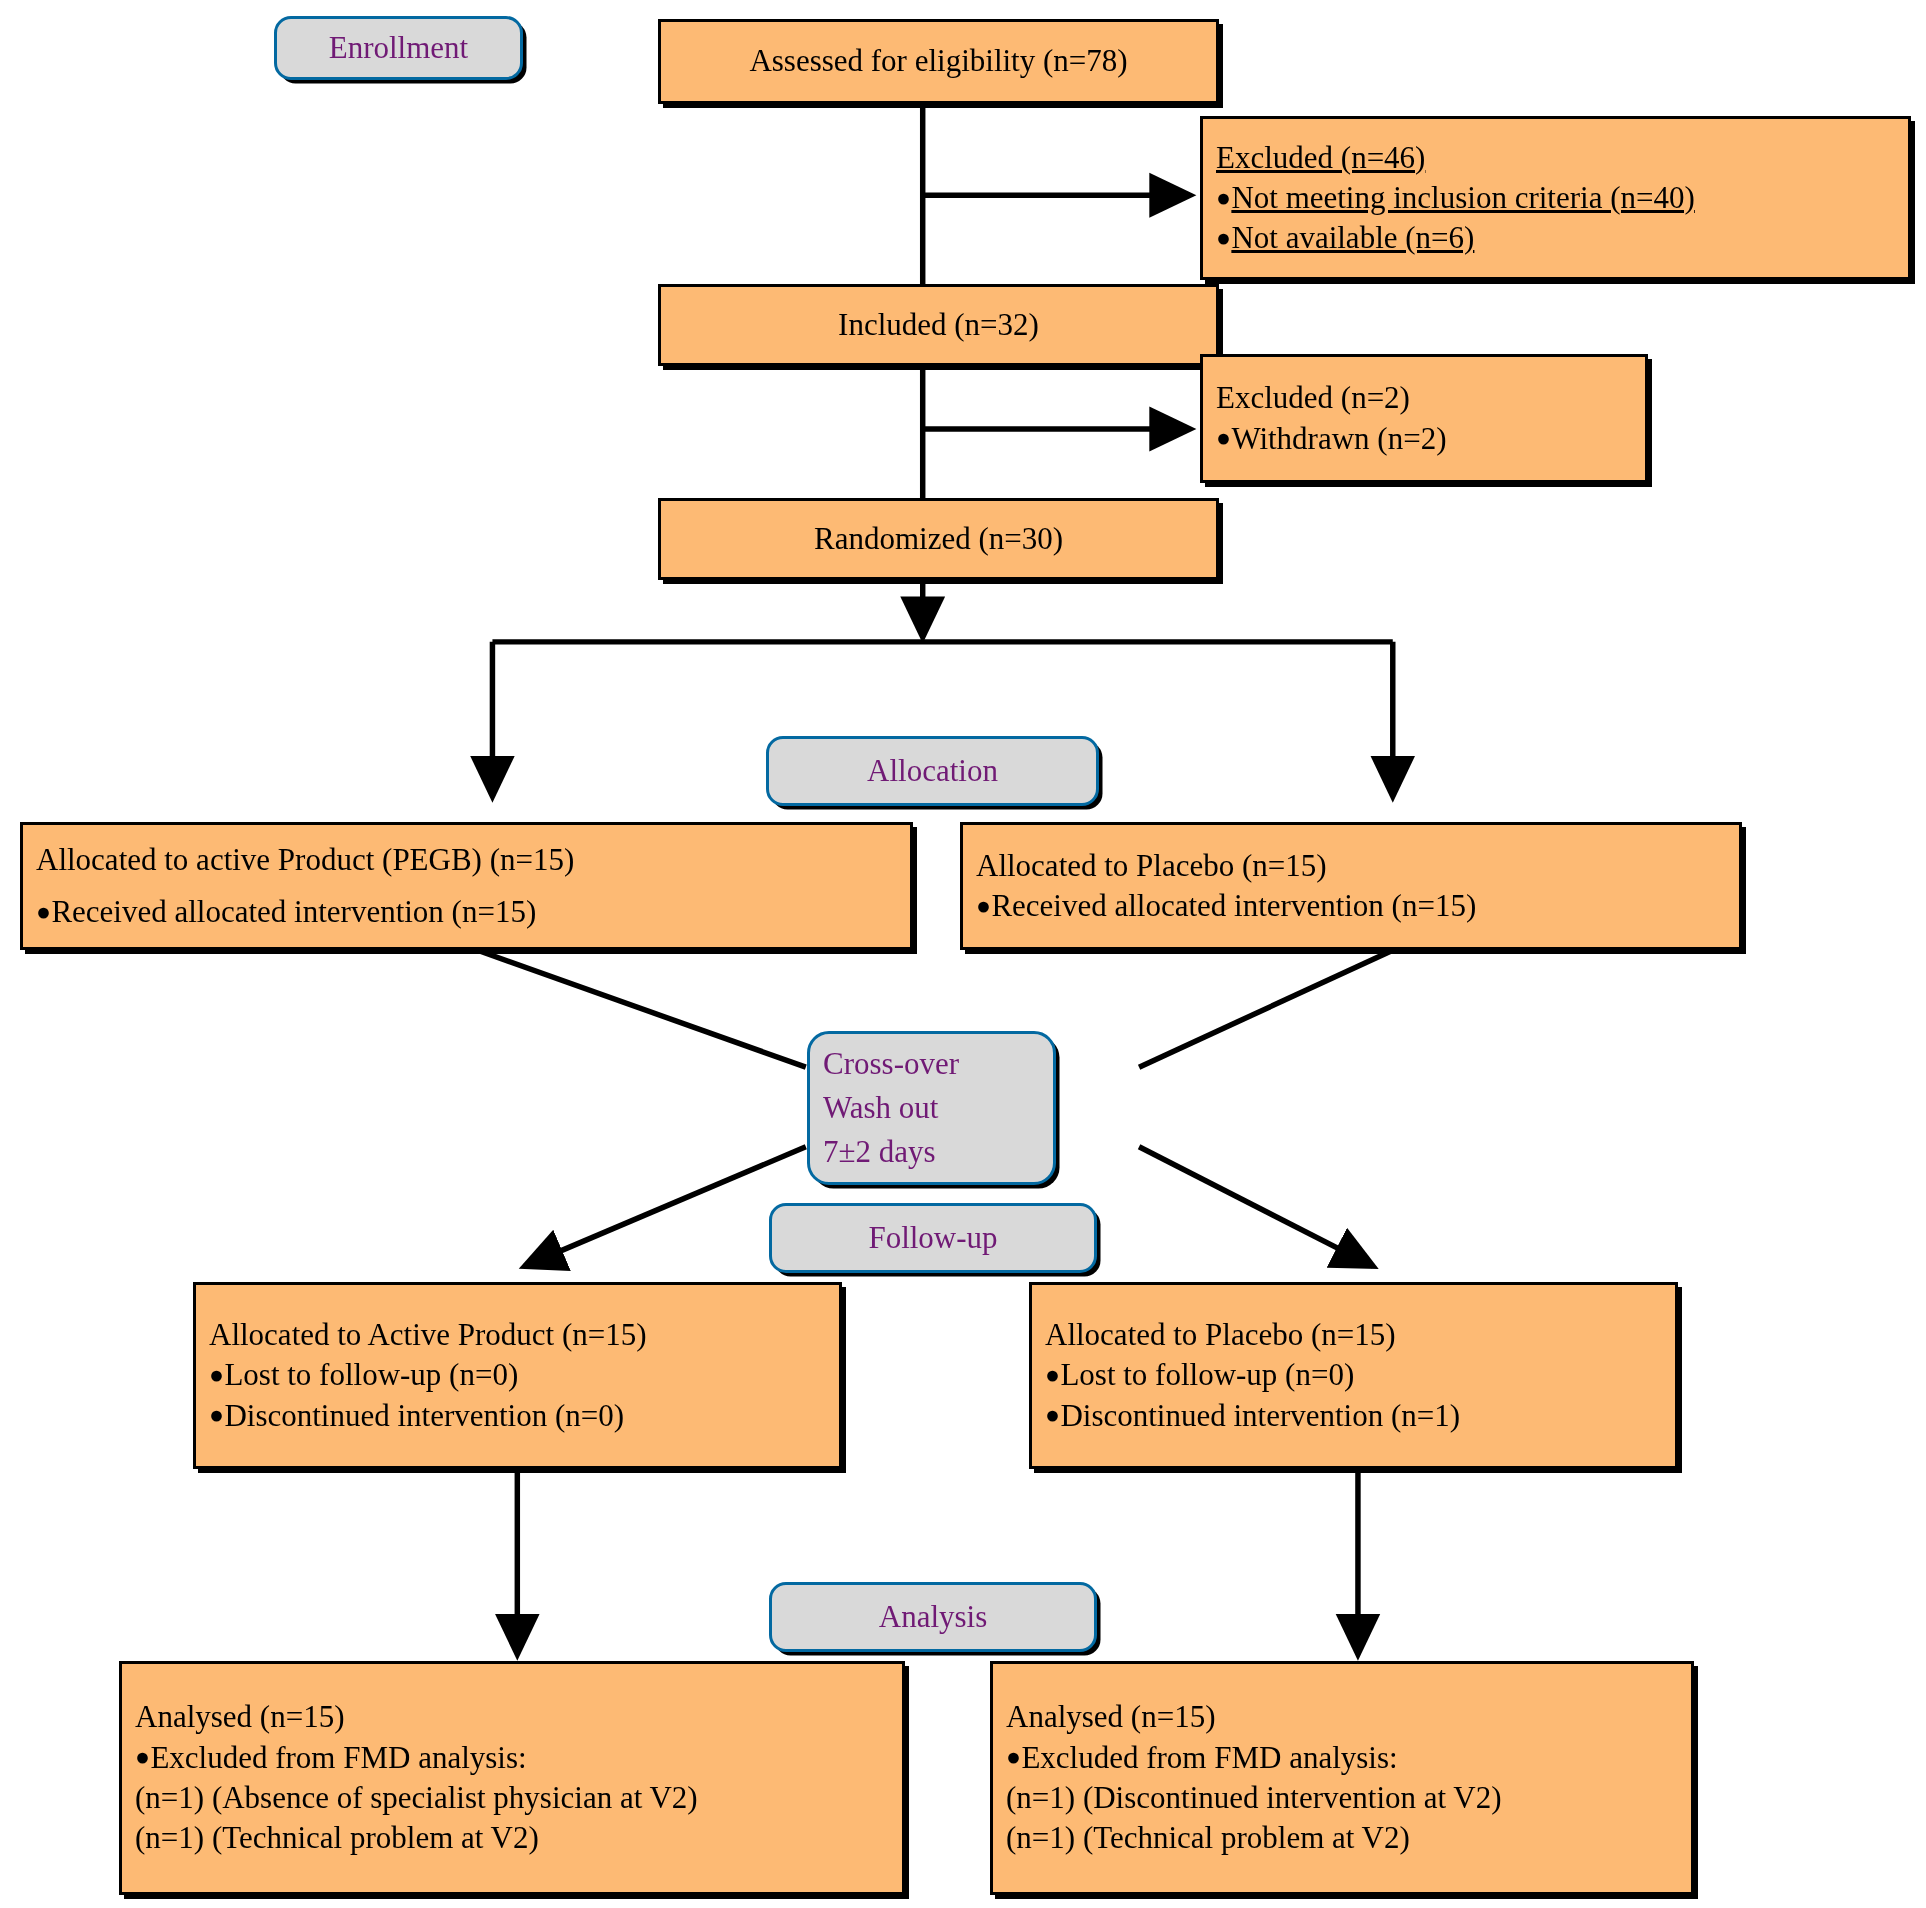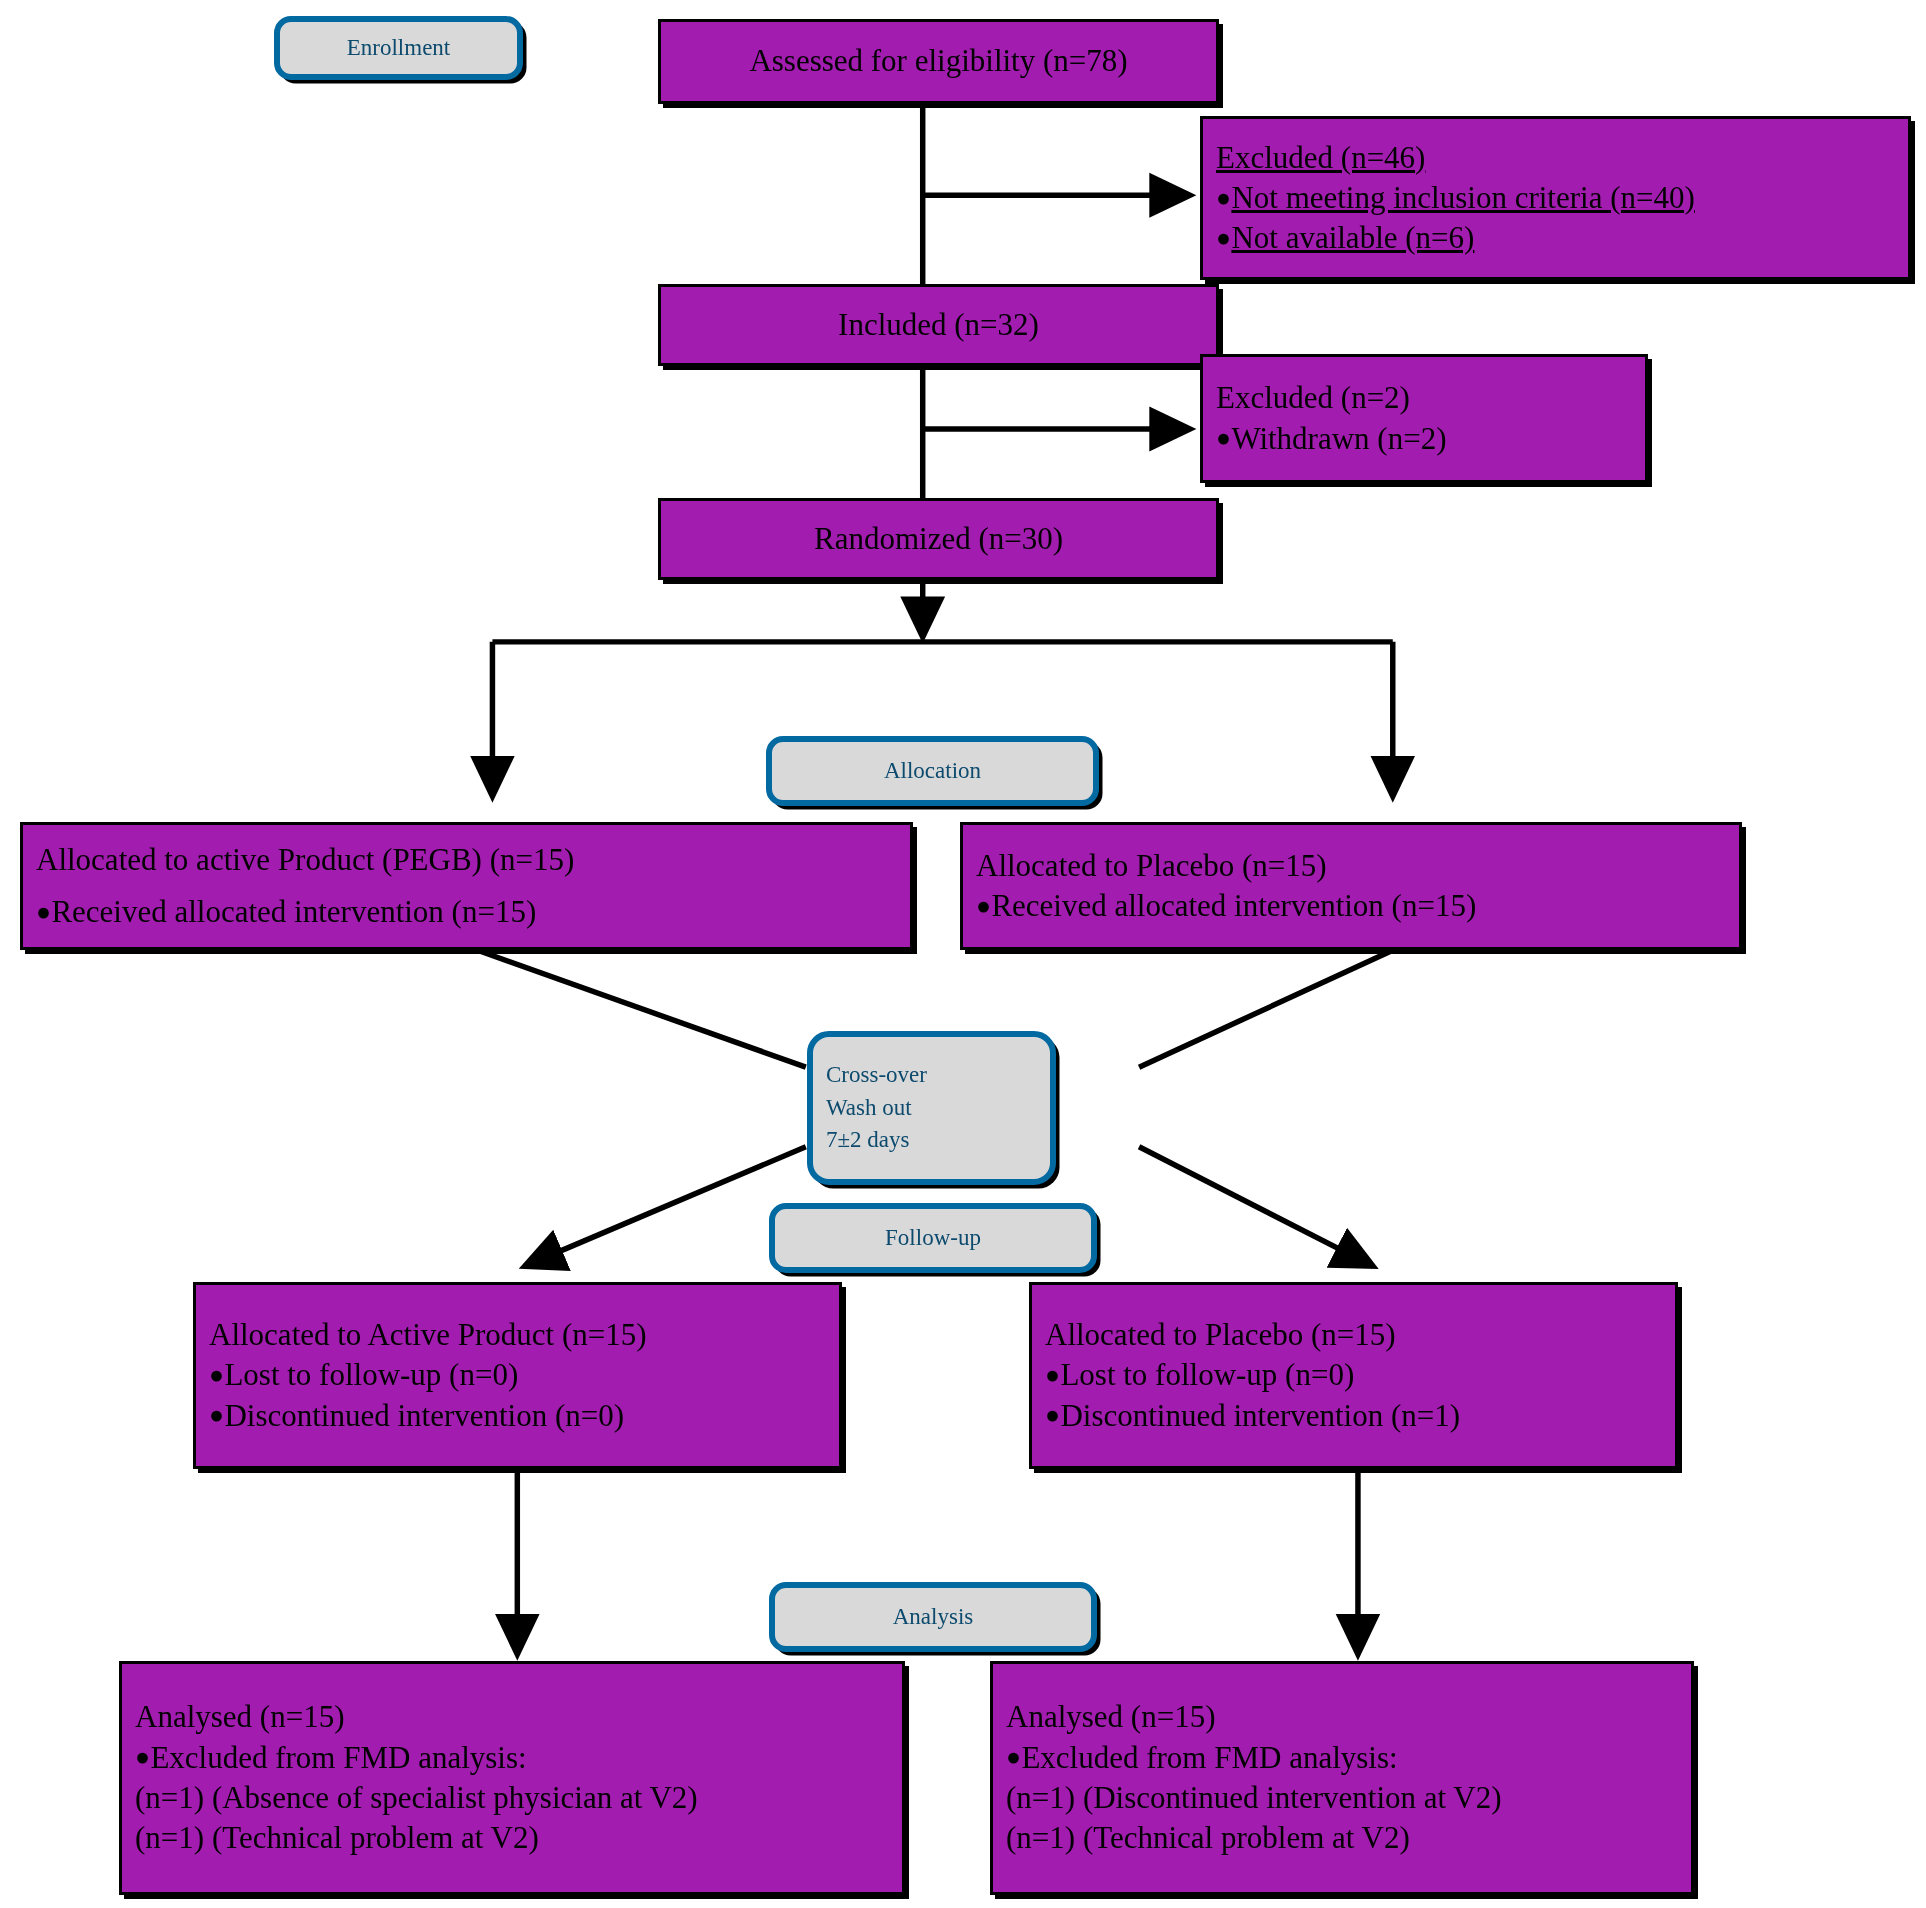--- a/index.html
+++ b/index.html
@@ -21,21 +21,21 @@
     position: absolute;
     left: 0;
     top: 0;
     width: 1926px;
     height: 1909px;
     pointer-events: none;
   }
   .box {
     position: absolute;
     box-sizing: border-box;
-    background: #a21caf;
+    background: #fdba74;
     border: 3px solid #000000;
     display: flex;
     flex-direction: column;
     justify-content: center;
     color: #000000;
     font-size: 31px;
     line-height: 1.30;
     box-shadow: 4.5px 4.5px 0 -0.5px #000000;
   }
   .box.center {
@@ -56,27 +56,27 @@
     display: inline-block;
     width: 0.62em;
     font-size: 0.80em;
     line-height: 1;
     vertical-align: 0.09em;
   }
   .stage {
     position: absolute;
     box-sizing: border-box;
     background: #d9d9d9;
-    border: 6px solid #0369a1;
+    border: 3px solid #0369a1;
     border-radius: 17px;
     display: flex;
     align-items: center;
     justify-content: center;
-    font-size: 23px;
-    color: #0c4a6e;
+    font-size: 31px;
+    color: #701a75;
     box-shadow: 4.5px 4.5px 0 -1px #000000;
   }
   .stage.multiline {
     flex-direction: column;
     align-items: flex-start;
     justify-content: center;
     padding: 1px 13px;
     line-height: 1.42;
   }
   .stage .line { white-space: nowrap; }

